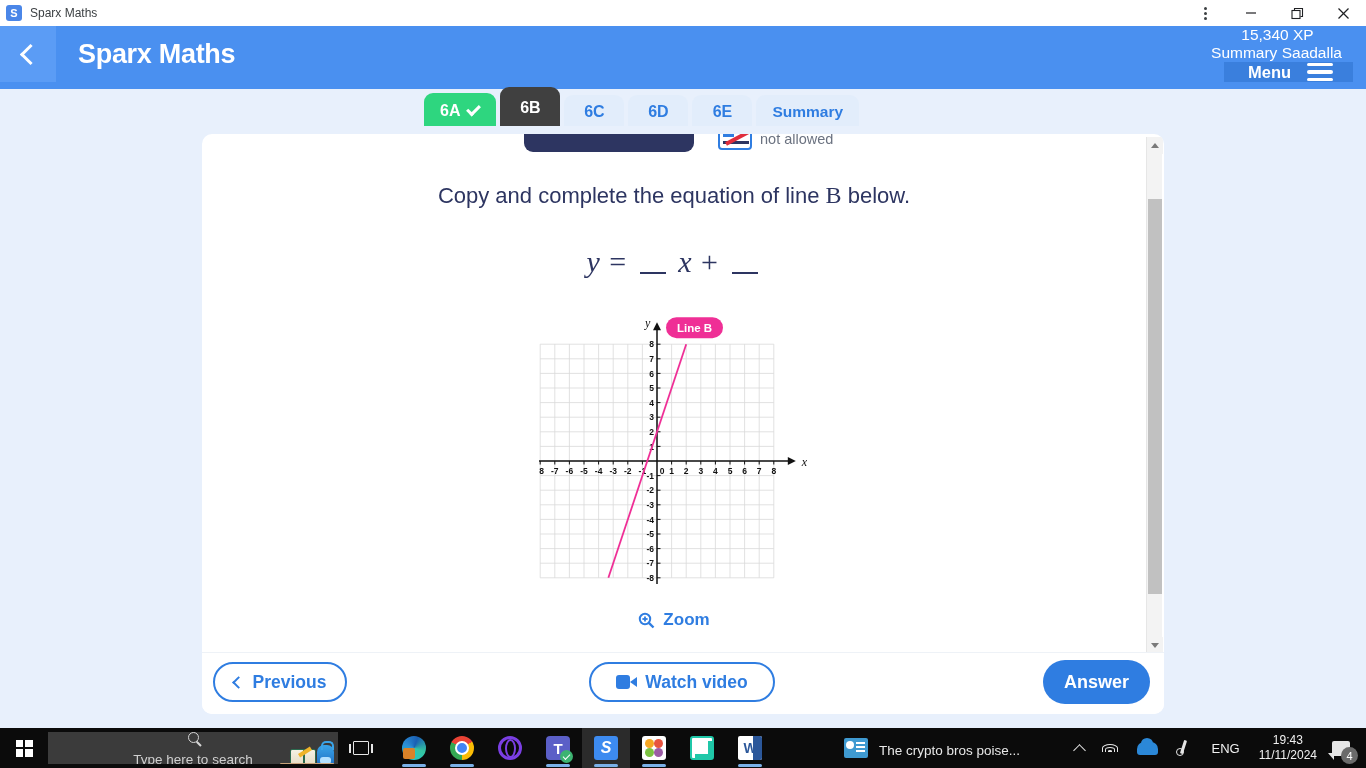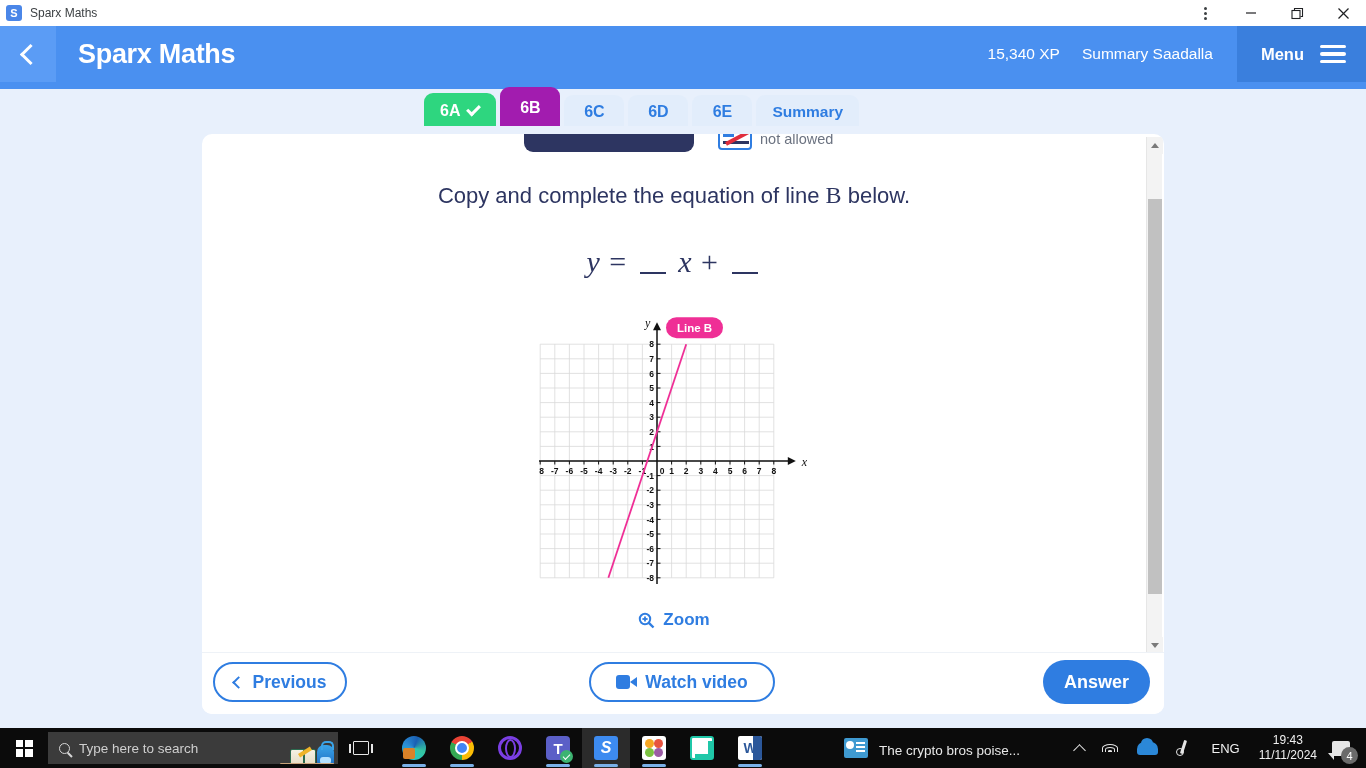--- a/index.html
+++ b/index.html
@@ -58,21 +58,21 @@
     border-bottom: 3px solid #ffffff;
     transform: rotate(45deg);
     margin-left: 5px;
   }
   .app-title {
     margin-left: 22px;
     color: #ffffff; font-size: 27px; font-weight: bold;
     letter-spacing: -0.3px;
   }
   .header-right {
-    margin-left: auto; display: flex; align-items: center; height: 56px;
+    margin-left: auto; display: flex; align-items: center; height: 56px; flex-direction: column;
   }
   .xp { color: #ffffff; font-size: 15.5px; margin-right: 22px; }
   .username { color: #ffffff; font-size: 15.5px; margin-right: 24px; }
   .menu-zone {
     height: 56px; background: #3a7fdd;
     display: flex; align-items: center; gap: 16px;
     padding: 0 20px 0 24px;
   }
   .menu-label { color: #ffffff; font-size: 16.5px; font-weight: bold; }
   .burger { display: flex; flex-direction: column; gap: 4px; }
@@ -93,21 +93,21 @@
   }
   .tab {
     height: 34px; min-width: 60px;
     border-radius: 9px 9px 0 0;
     display: flex; align-items: center; justify-content: center;
     gap: 7px; padding: 0 16px;
     font-size: 16px; font-weight: bold;
     background: #e2edfb; color: #2f7de1;
   }
   .tab.done { background: #2ed67f; color: #ffffff; height: 36px; }
-  .tab.active { background: #a21caf; color: #ffffff; height: 42px; }
+  .tab.active { background: #404040; color: #ffffff; height: 42px; }
   .tab .check {
     width: 13px; height: 8px;
     border-left: 3px solid #fff; border-bottom: 3px solid #fff;
     transform: rotate(-45deg); margin-top: -4px;
   }
   .tab.summary { font-size: 15.5px; }
 
   
   .workspace {
     position: absolute; top: 126px; left: 0; right: 0; bottom: 40px;
@@ -258,21 +258,21 @@
     position: absolute; left: 0; right: 0; bottom: 0;
     height: 40px; background: #0b0b0b;
     display: flex; align-items: center;
   }
   .start-btn { width: 48px; height: 40px; display: flex; align-items: center; justify-content: center; }
   .win-logo { width: 17px; height: 17px; display: grid; grid-template-columns: 1fr 1fr; grid-template-rows: 1fr 1fr; gap: 2px; }
   .win-logo i { background: #ffffff; display: block; }
   .search-box {
     width: 290px; height: 32px; background: #3b3b3b;
     display: flex; align-items: center; gap: 9px; padding: 0 11px;
-    position: relative; overflow: hidden;
+    position: relative; overflow: hidden; flex-direction: column;
   }
   .mag {
     width: 11px; height: 11px; border: 1.6px solid #d6d6d6; border-radius: 50%;
     position: relative; flex: none;
   }
   .mag::after { content: ""; position: absolute; right: -4px; bottom: -3px; width: 6px; height: 1.6px; background: #d6d6d6; transform: rotate(45deg); }
   .search-ph { color: #cfcfcf; font-size: 13.5px; }
   .search-art { position: absolute; right: 4px; bottom: -2px; display: flex; align-items: flex-end; gap: 1px; }
   .book { width: 26px; height: 17px; background: linear-gradient(#f5f1e3,#e6dcc4); border: 1.5px solid #2c6b4f; border-radius: 2px; position: relative; }
   .book::after { content: ""; position: absolute; left: 50%; top: 0; width: 1.5px; height: 100%; background: #2c6b4f; }

